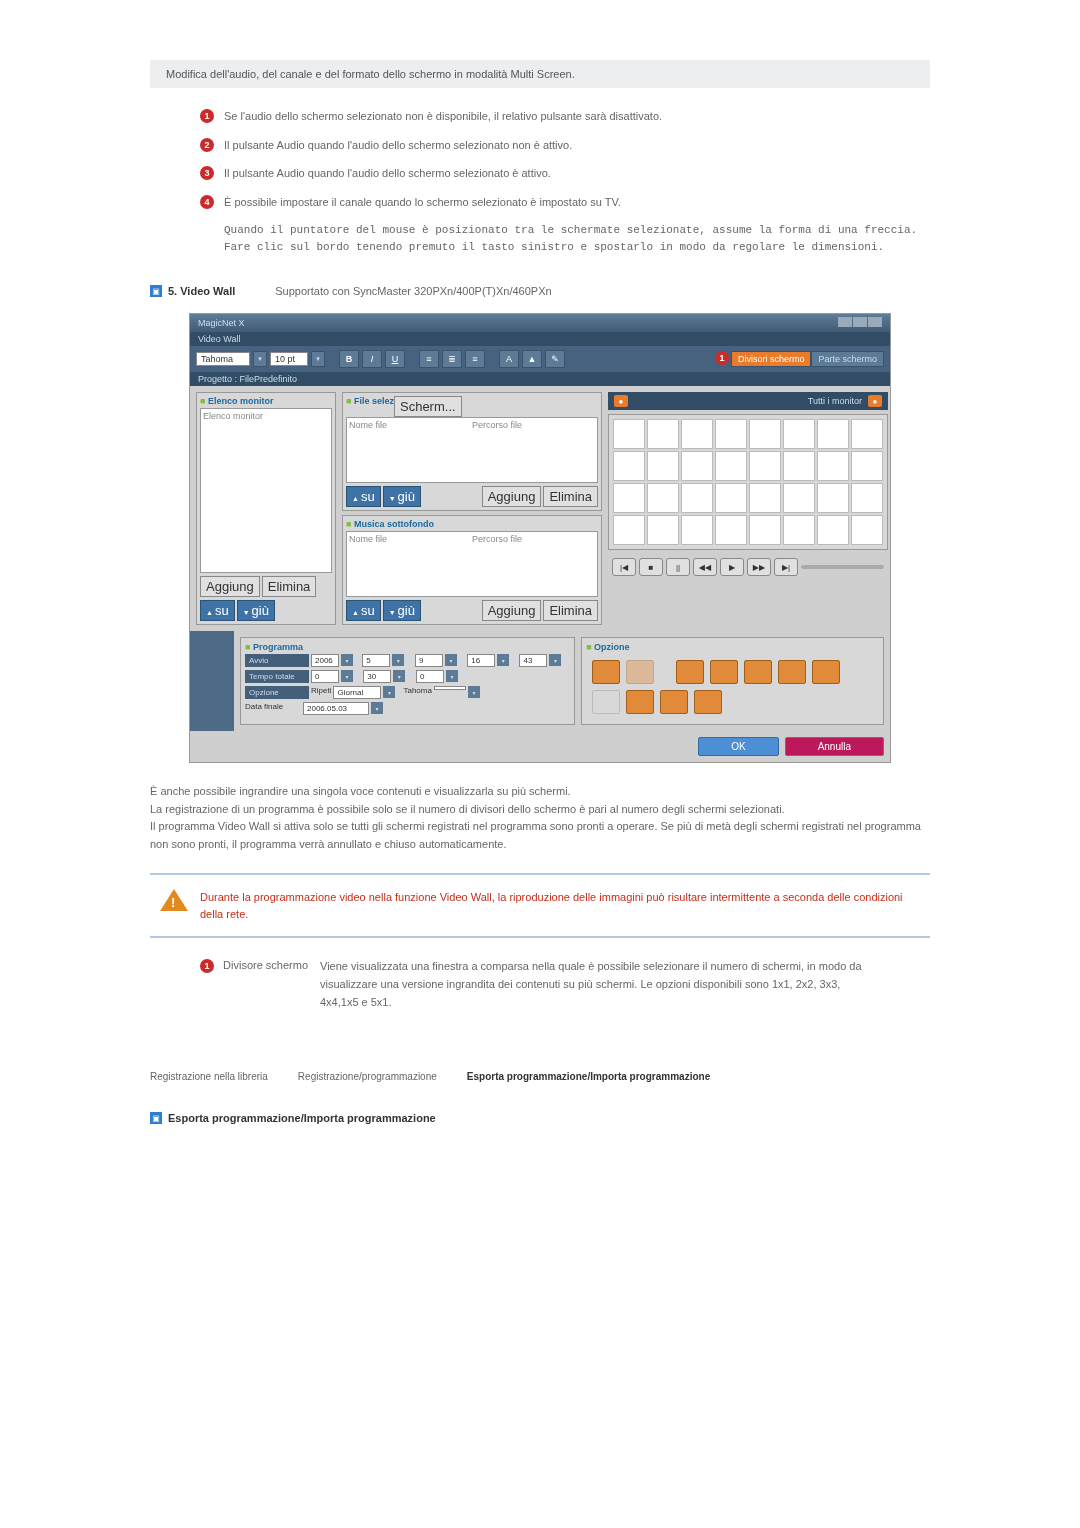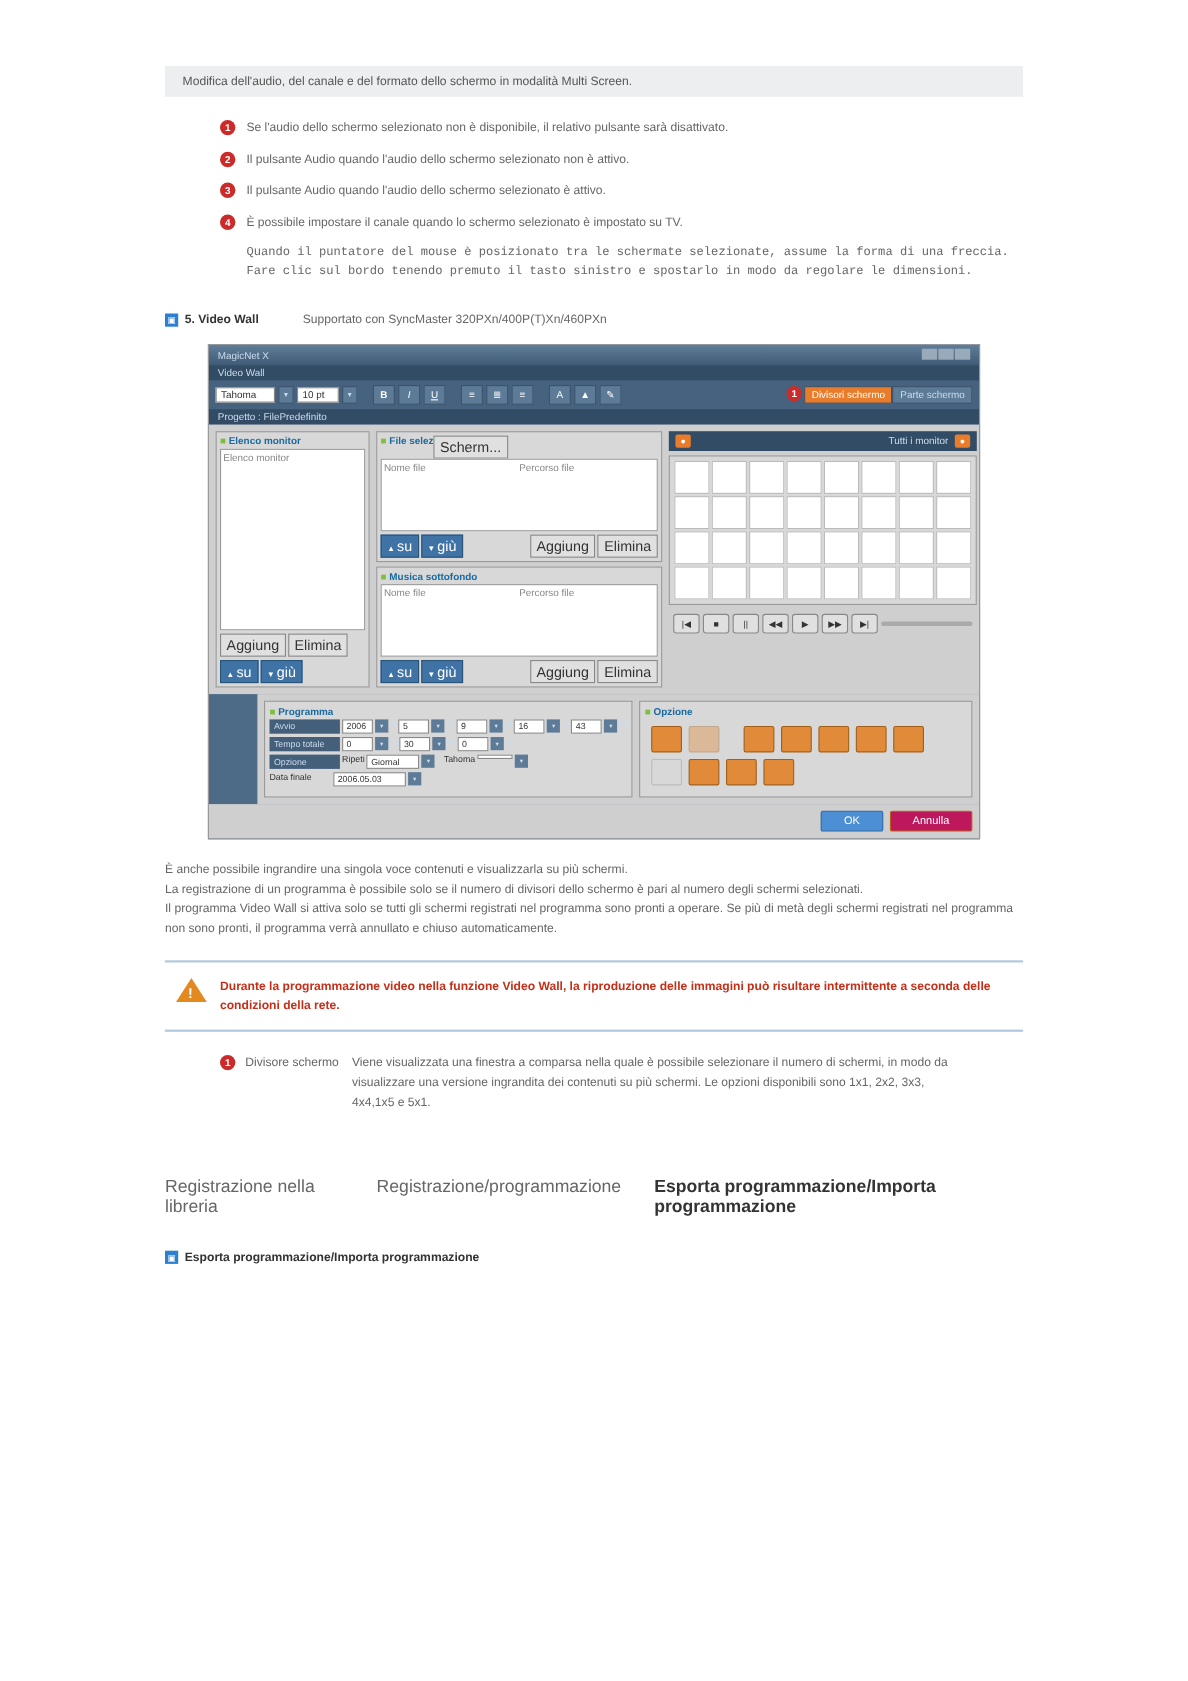--- a/index.html
+++ b/index.html
@@ -178,43 +178,43 @@
   }
   .pg-line{display:flex;align-items:flex-start;gap:2px;margin-bottom:3px;font-size:8px;}
   .pg-lbl{background:#445f7a;color:#cde;padding:2px 4px;min-width:56px;font-size:8px;}
   .pg-in{background:#fff;border:1px solid #888;padding:1px 3px;min-width:20px;color:#333;font-size:8px;}
   .pg-dd{width:12px;height:12px;background:#5d7a96;display:inline-flex;align-items:center;justify-content:center;color:#cde;font-size:6px;}
   .opt-icons{display:flex;gap:6px;flex-wrap:wrap;padding:6px;}
   .op-ic{width:26px;height:22px;background:#e08a3a;border:1px solid #a0601a;border-radius:2px;}
   .ok-row{
     background:#cfcfcf;padding:6px;display:flex;justify-content:flex-end;gap:6px;
   }
-  .ok-btn{padding:3px 20px;font-size:10px;border:1px solid #888;border-radius:2px;}
+  .ok-btn{padding:3px 32px;font-size:10px;border:1px solid #888;border-radius:2px;}
   .ok-btn.ok{background:#4c8fd4;color:#fff;border-color:#2f6aa5;}
   .ok-btn.can{background:#be185d;color:#fff;border-color:#b85f18;}
   
   .warn-box{
     border-top:2px solid #b1c9e0;border-bottom:2px solid #b1c9e0;
     padding:14px 10px;margin:20px 0;display:flex;align-items:flex-start;
   }
   .warn-icon{
     width:0;height:0;border-left:14px solid transparent;border-right:14px solid transparent;
     border-bottom:22px solid #e28a1f;position:relative;margin-right:12px;flex:none;
   }
   .warn-icon::after{
     content:"!";position:absolute;left:-3px;top:6px;color:#fff;font-weight:bold;font-size:13px;
   }
-  .warn-text{color:#c62f18;font-weight:bold;line-height:1.5;font-size:11px;}
+  .warn-text{color:#c62f18;font-weight:normal;line-height:1.5;font-size:11px;}
   
   .def-row{display:flex;padding:0 50px;margin-top:20px;}
   .def-term{width:120px;color:#666;}
   .def-term .bullet-num{display:inline-block;margin-right:6px;}
   .def-body{flex:1;line-height:1.6;}
   
-  .tabs-row{display:flex;gap:30px;margin-top:60px;font-size:16px;color:#666;}
+  .tabs-row{display:flex;gap:30px;margin-top:60px;font-size:10px;color:#666;}
   .tabs-row .active{font-weight:bold;color:#333;}
   .export-row{margin-top:30px;display:flex;align-items:center;}
   .para{line-height:1.6;color:#666;}
 </style>
 </head>
 <body>
 
 <div class="page">
 
   <div class="grey-box">Modifica dell'audio, del canale e del formato dello schermo in modalità Multi Screen.</div>

